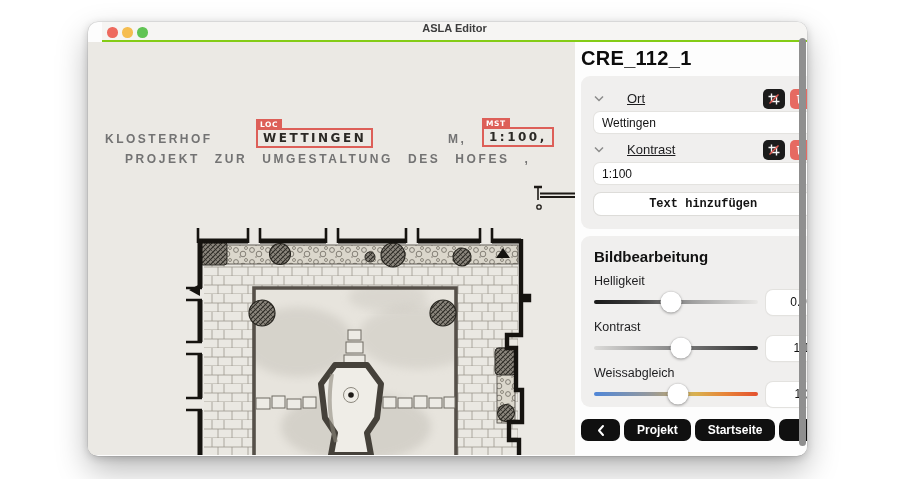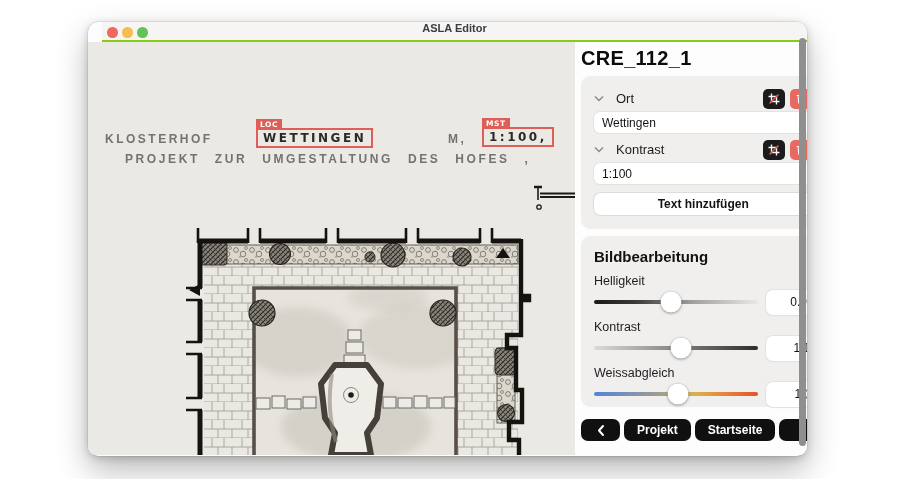--- a/index.html
+++ b/index.html
@@ -40,37 +40,37 @@
   }
 
   
   .side-panel { flex:1; background:#fdfdfd; padding:3px 9px 0 6px; position:relative; }
   .panel-title { font-size:20px; font-weight:bold; color:#0c0c0c; letter-spacing:.3px; line-height:26px; margin-bottom:5px; }
 
   .card { background:#f0efee; border-radius:9px; padding:12px 13px 0 13px; }
   .card-heading { font-size:15px; font-weight:bold; color:#111; margin-bottom:9px; }
 
   .field-row { display:flex; align-items:center; height:21px; margin-bottom:3px; }
-  .field-label { font-size:13px; color:#1d1d1f; margin-left:12px; }
+  .field-label { font-size:13px; color:#1d1d1f; margin-left:23px;text-decoration:underline; }
   .field-actions { margin-left:auto; display:flex; gap:5px; }
   .icon-btn { width:22px; height:20px; border:none; border-radius:5px; display:flex; align-items:center; justify-content:center; cursor:pointer; padding:0; }
   .icon-btn.black { background:#1b1b1b; }
   .icon-btn.red { background:#e66a62; }
 
   .text-input {
     width:100%; height:21px; border:none; border-radius:6px; background:#fff;
     box-shadow:0 0 0 1px #e4e3e0, 0 1px 1px rgba(0,0,0,.04);
     font-size:12px; color:#141414; padding:0 8px; margin-bottom:6px;
     font-family:"Liberation Sans","DejaVu Sans",sans-serif;
   }
   .add-btn {
     width:100%; height:22px; background:#fff; border:none; border-radius:7px;
     box-shadow:0 0 0 1px #dddcd9, 0 1px 1px rgba(0,0,0,.05);
     font-size:12px; font-weight:bold; color:#141414; cursor:pointer; margin:3px 0 14px 0;
-    font-family:Liberation Sans, sans-serif;
+    font-family:Liberation Mono, monospace;
   }
 
   .slider-label { font-size:12.5px; color:#1d1d1f; margin:2px 0 1px 0; }
   .slider-row { display:flex; align-items:center; gap:8px; height:26px; margin-bottom:5px; }
   .slider { position:relative; flex:1; height:24px; cursor:pointer; }
   .track { position:absolute; left:0; right:0; top:10px; height:4px; border-radius:2px; }
   .track.brightness { background:linear-gradient(90deg,#191919,#3a3a3a 25%,#9f9f9f 60%,#e9e8e6); }
   .track.contrast   { background:linear-gradient(90deg,#dcdbd9,#8c8c8c 45%,#2c2c2c); }
   .track.whitebalance { background:linear-gradient(90deg,#4f86d8,#97999a 35%,#d9b04e 62%,#e78438 80%,#e4502e); }
   .thumb {

